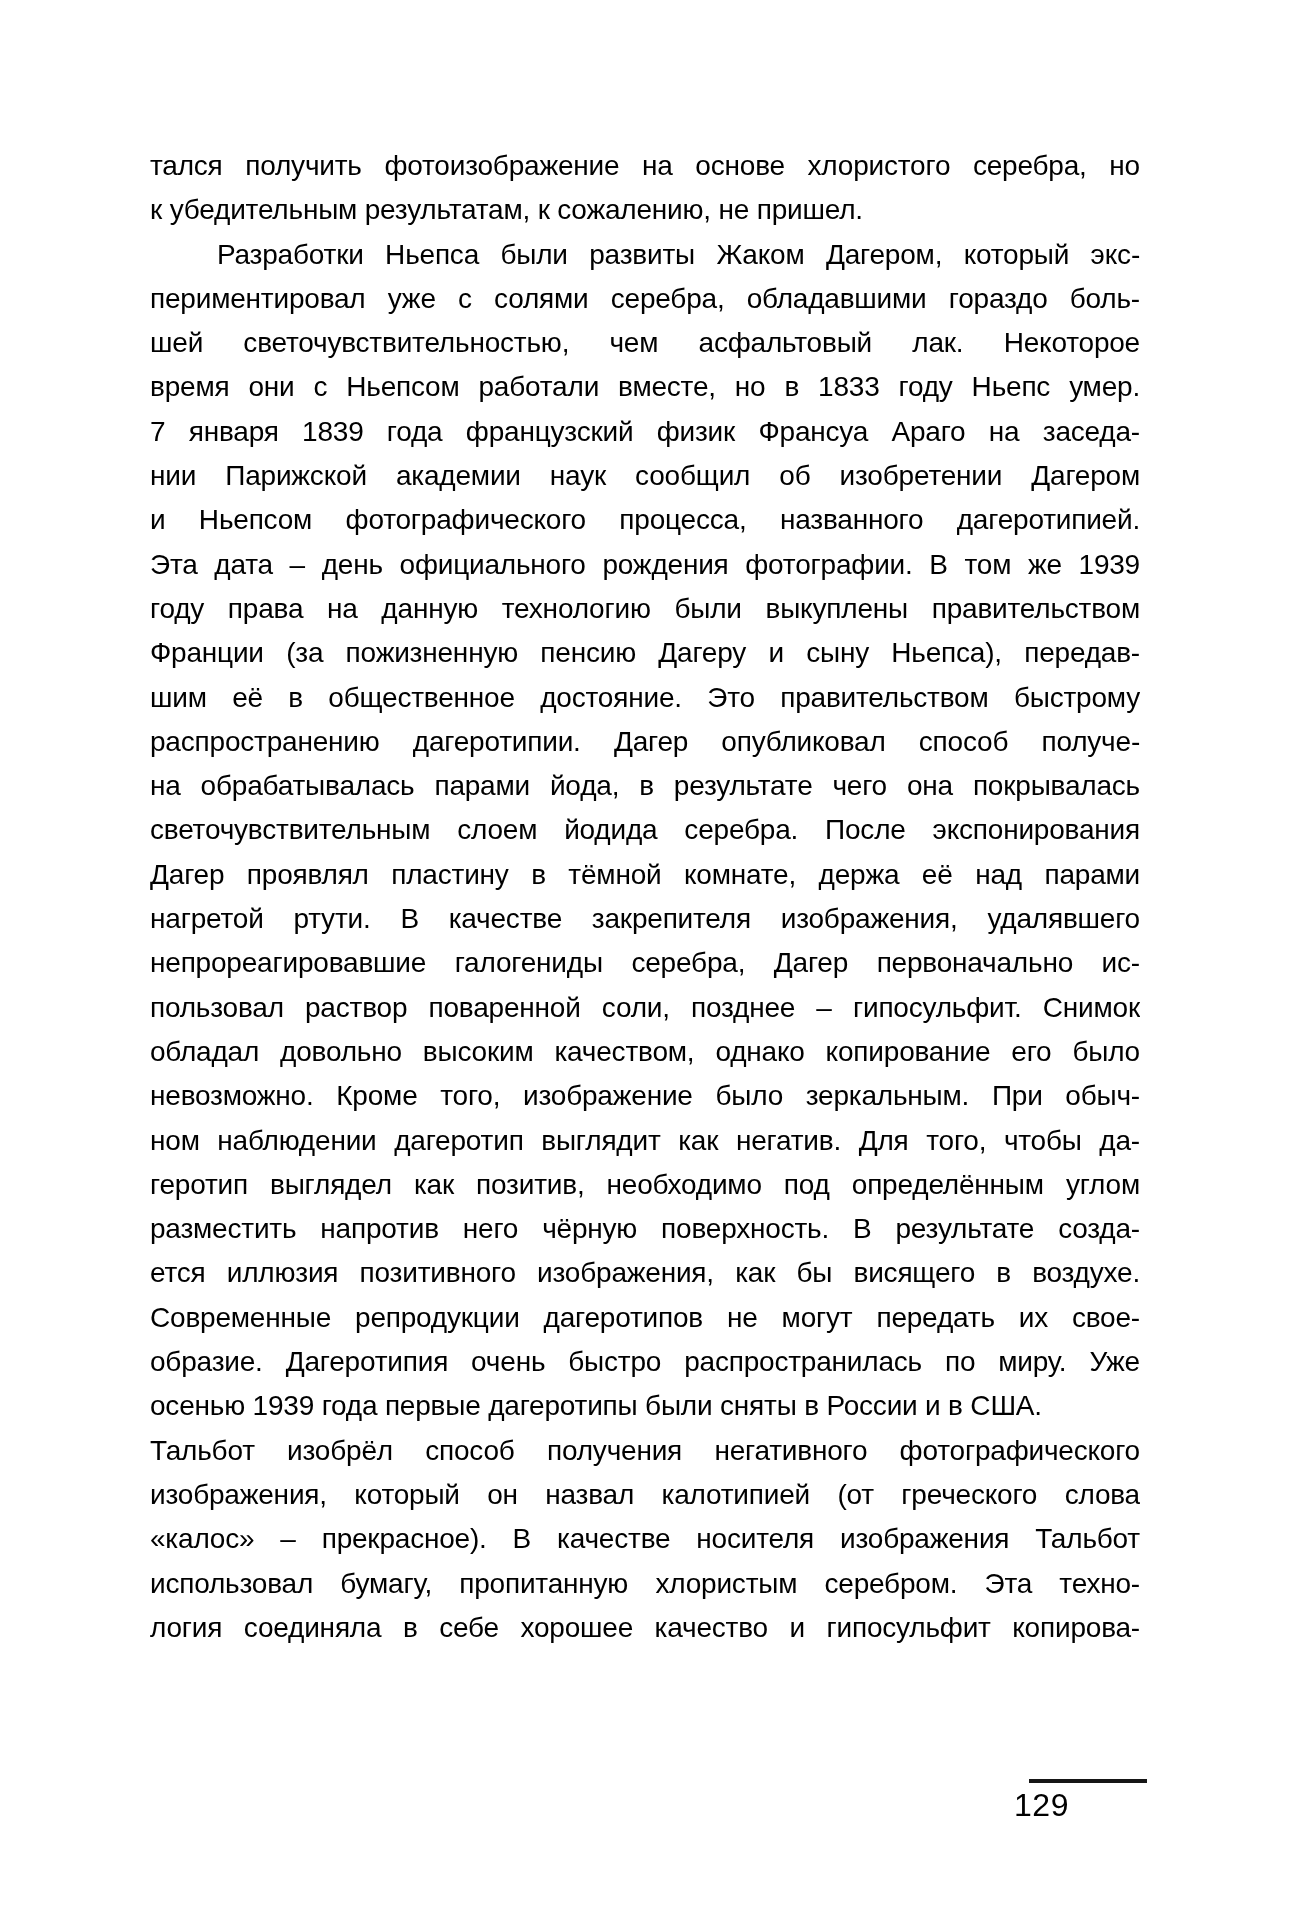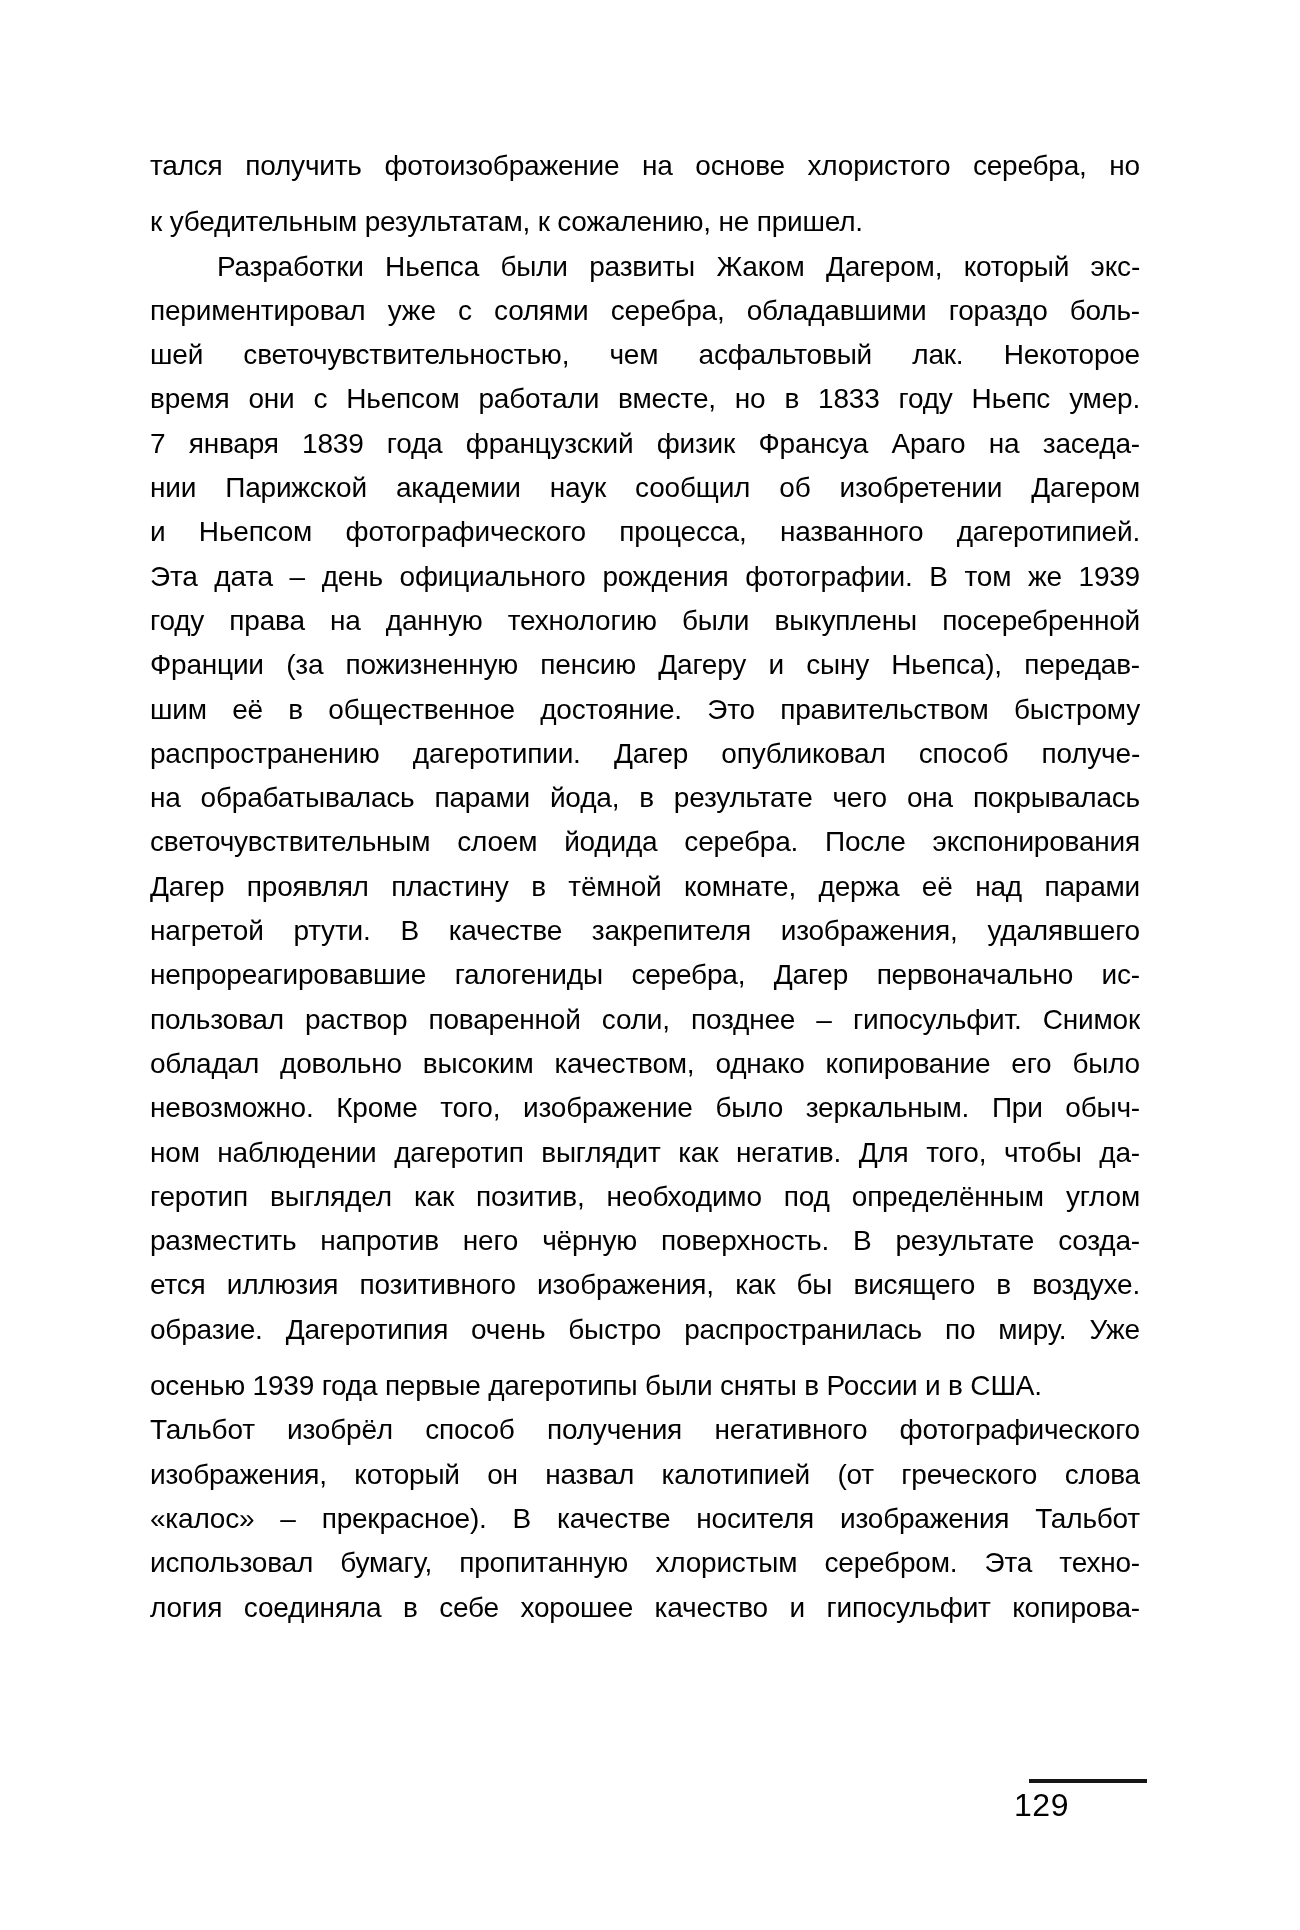--- a/index.html
+++ b/index.html
@@ -30,21 +30,20 @@
   }
   .line {
     height: 44.3px;
     overflow: hidden;
     text-align: justify;
     text-align-last: justify;
     white-space: normal;
   }
   .line.endpara {
     text-align-last: left;
-    margin-top: 12px;
   }
   .line.indent {
     padding-left: 67px;
   }
   .footer-rule {
     position: absolute;
     left: 1029px;
     top: 1779px;
     width: 118px;
     height: 4px;
@@ -70,36 +69,37 @@
       <div class="line">тался получить фотоизображение на основе хлористого серебра, но</div>
       <div class="line endpara">к убедительным результатам, к сожалению, не пришел.</div>
       <div class="line indent">Разработки Ньепса были развиты Жаком Дагером, который экс-</div>
       <div class="line">периментировал уже с солями серебра, обладавшими гораздо боль-</div>
       <div class="line">шей светочувствительностью, чем асфальтовый лак. Некоторое</div>
       <div class="line">время они с Ньепсом работали вместе, но в 1833 году Ньепс умер.</div>
       <div class="line">7 января 1839 года французский физик Франсуа Араго на заседа-</div>
       <div class="line">нии Парижской академии наук сообщил об изобретении Дагером</div>
       <div class="line">и Ньепсом фотографического процесса, названного дагеротипией.</div>
       <div class="line">Эта дата – день официального рождения фотографии. В том же 1939</div>
-      <div class="line">году права на данную технологию были выкуплены посеребренной</div>
+      <div class="line">году права на данную технологию были выкуплены правительством</div>
       <div class="line">Франции (за пожизненную пенсию Дагеру и сыну Ньепса), передав-</div>
       <div class="line">шим её в общественное достояние. Это правительством быстрому</div>
       <div class="line">распространению дагеротипии. Дагер опубликовал способ получе-</div>
       <div class="line">на обрабатывалась парами йода, в результате чего она покрывалась</div>
       <div class="line">светочувствительным слоем йодида серебра. После экспонирования</div>
       <div class="line">Дагер проявлял пластину в тёмной комнате, держа её над парами</div>
       <div class="line">нагретой ртути. В качестве закрепителя изображения, удалявшего</div>
       <div class="line">непрореагировавшие галогениды серебра, Дагер первоначально ис-</div>
       <div class="line">пользовал раствор поваренной соли, позднее – гипосульфит. Снимок</div>
       <div class="line">обладал довольно высоким качеством, однако копирование его было</div>
       <div class="line">невозможно. Кроме того, изображение было зеркальным. При обыч-</div>
       <div class="line">ном наблюдении дагеротип выглядит как негатив. Для того, чтобы да-</div>
       <div class="line">геротип выглядел как позитив, необходимо под определённым углом</div>
       <div class="line">разместить напротив него чёрную поверхность. В результате созда-</div>
       <div class="line">ется иллюзия позитивного изображения, как бы висящего в воздухе.</div>
+      <div class="line">Современные репродукции дагеротипов не могут передать их свое-</div>
       <div class="line">образие. Дагеротипия очень быстро распространилась по миру. Уже</div>
       <div class="line endpara">осенью 1939 года первые дагеротипы были сняты в России и в США.</div>
       <div class="line">Тальбот изобрёл способ получения негативного фотографического</div>
       <div class="line">изображения, который он назвал калотипией (от греческого слова</div>
       <div class="line">«калос» – прекрасное). В качестве носителя изображения Тальбот</div>
       <div class="line">использовал бумагу, пропитанную хлористым серебром. Эта техно-</div>
       <div class="line">логия соединяла в себе хорошее качество и гипосульфит копирова-</div>
     </div>
   <div class="footer-rule"></div>
   <div class="page-number">129</div>

